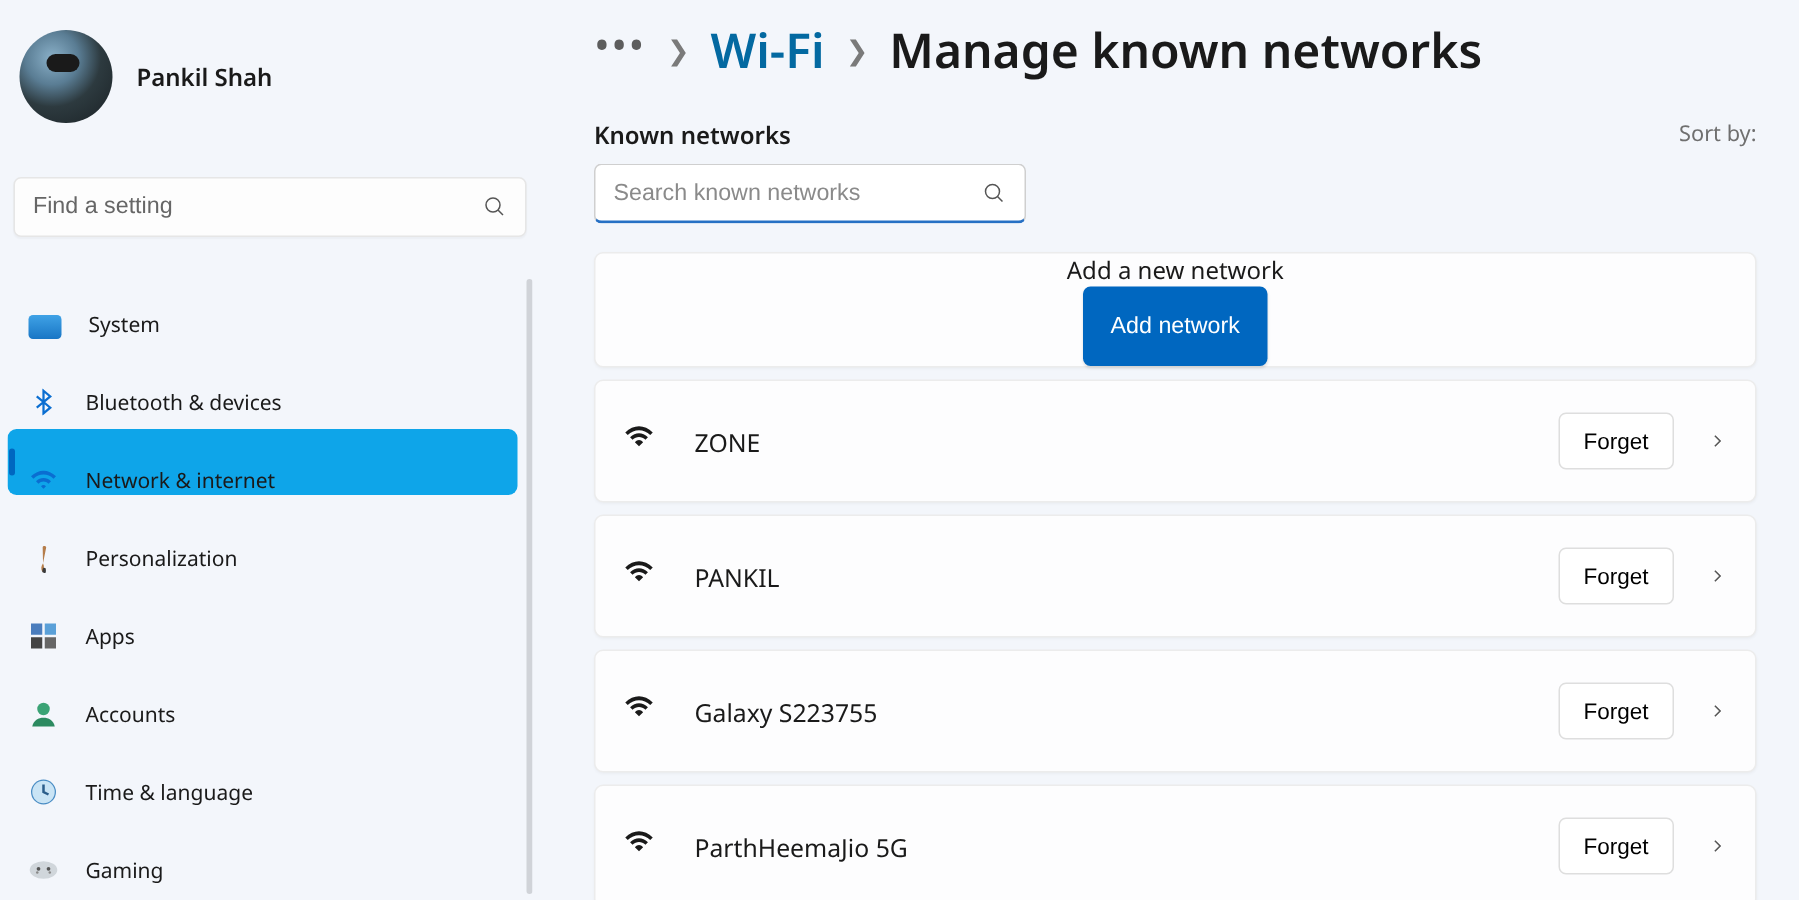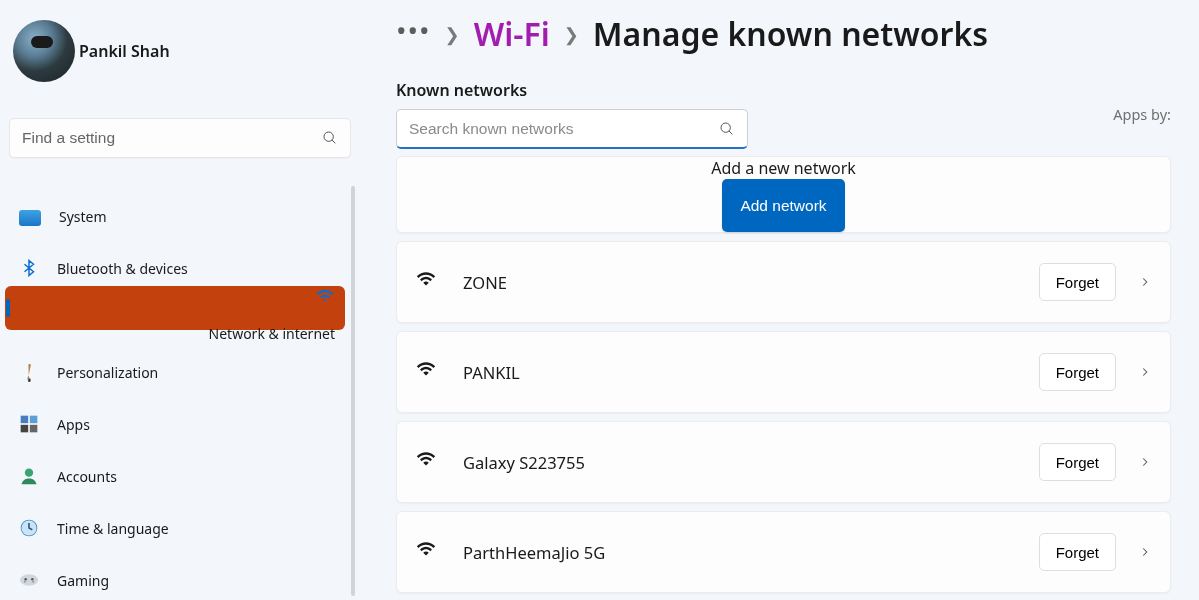--- a/index.html
+++ b/index.html
@@ -17,21 +17,21 @@
       width: 360px;
       padding: 8px 5px 0 5px;
       display: flex;
       flex-direction: column;
       height: 100%;
     }
     .profile {
       display: flex;
       align-items: center;
       padding: 12px 6px 18px 8px;
-      gap: 4px;
+      gap: 16px;
     }
     .avatar {
       width: 62px;
       height: 62px;
       border-radius: 50%;
       background: radial-gradient(circle at 35% 30%, #8ab0c8 0%, #5a7d94 30%, #2d3a3f 55%, #1a2125 100%);
       position: relative;
       overflow: hidden;
     }
     .avatar::after {
@@ -85,22 +85,21 @@
       gap: 18px;
       padding: 0 10px 0 14px;
       height: 44px;
       border-radius: 6px;
       font-size: 14px;
       cursor: pointer;
       position: relative;
       margin-bottom: 8px;
     }
     .nav-item.active {
-      background: #c2410c;
-      flex-direction: column;
+      background: #0ea5e9;
     }
     .nav-item.active::before {
       content: "";
       position: absolute;
       left: 1px;
       top: 50%;
       transform: translateY(-50%);
       width: 3.5px;
       height: 18px;
       background: #0067c0;
@@ -134,36 +133,36 @@
       min-width: 0;
     }
     .breadcrumb {
       display: flex;
       align-items: center;
       gap: 14px;
       margin-bottom: 24px;
     }
     .bc-ellipsis { font-size: 28px; color: #5d5d5d; letter-spacing: 1px; line-height: 1; padding-bottom:8px;}
     .bc-chevron { font-size: 18px; color: #7a7a7a; }
-    .bc-item { font-size: 32px; font-weight: 600; color: #a21caf; }
+    .bc-item { font-size: 32px; font-weight: 600; color: #0369a1; }
     .bc-item.current { color: #1a1a1a; }
     .section-label {
       font-size: 16px;
       font-weight: 600;
       margin-bottom: 8px;
     }
     .controls-row {
       display: flex;
-      align-items: center;
+      align-items: flex-start;
       gap: 18px;
-      margin-bottom: 7px;
+      margin-bottom: 19px;
     }
     .left-col { flex: 0 0 auto; }
     .net-search {
-      width: 352px;
+      width: 288px;
       height: 40px;
       border: 1px solid #cfcfcf;
       border-bottom: 2px solid #2670c4;
       border-radius: 5px;
       background: #fff;
       display: flex;
       align-items: center;
       padding: 0 12px;
     }
     .net-search input {
@@ -353,21 +352,21 @@
       <div class="net-search">
         <input placeholder="Search known networks" style="">
         <svg class="search-icon" viewBox="0 0 24 24">
             <circle cx="10" cy="10" r="7"></circle>
             <line x1="20" y1="20" x2="15" y2="15"></line>
           </svg>
       </div>
     </div>
     <div class="right-col">
       <div class="filter-row">
-        <span class="filter-label">Apps by:</span>
+        <span class="filter-label">Sort by:</span>
       </div>
     </div>
   </div>
 
   <div class="card add">
     <span class="add-label">Add a new network</span>
     <button class="btn-primary">Add network</button>
   </div>
 
   <div id="networks-list">

